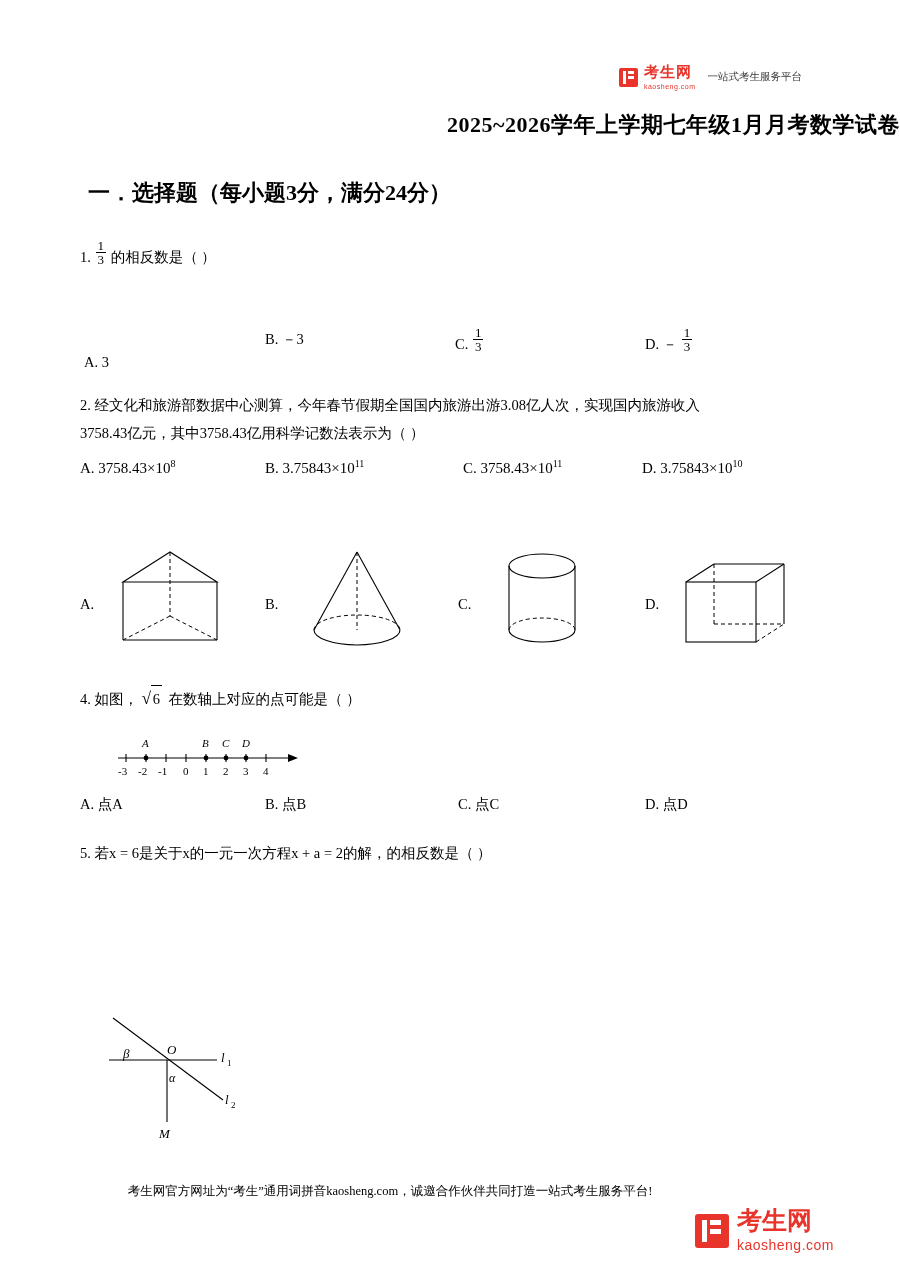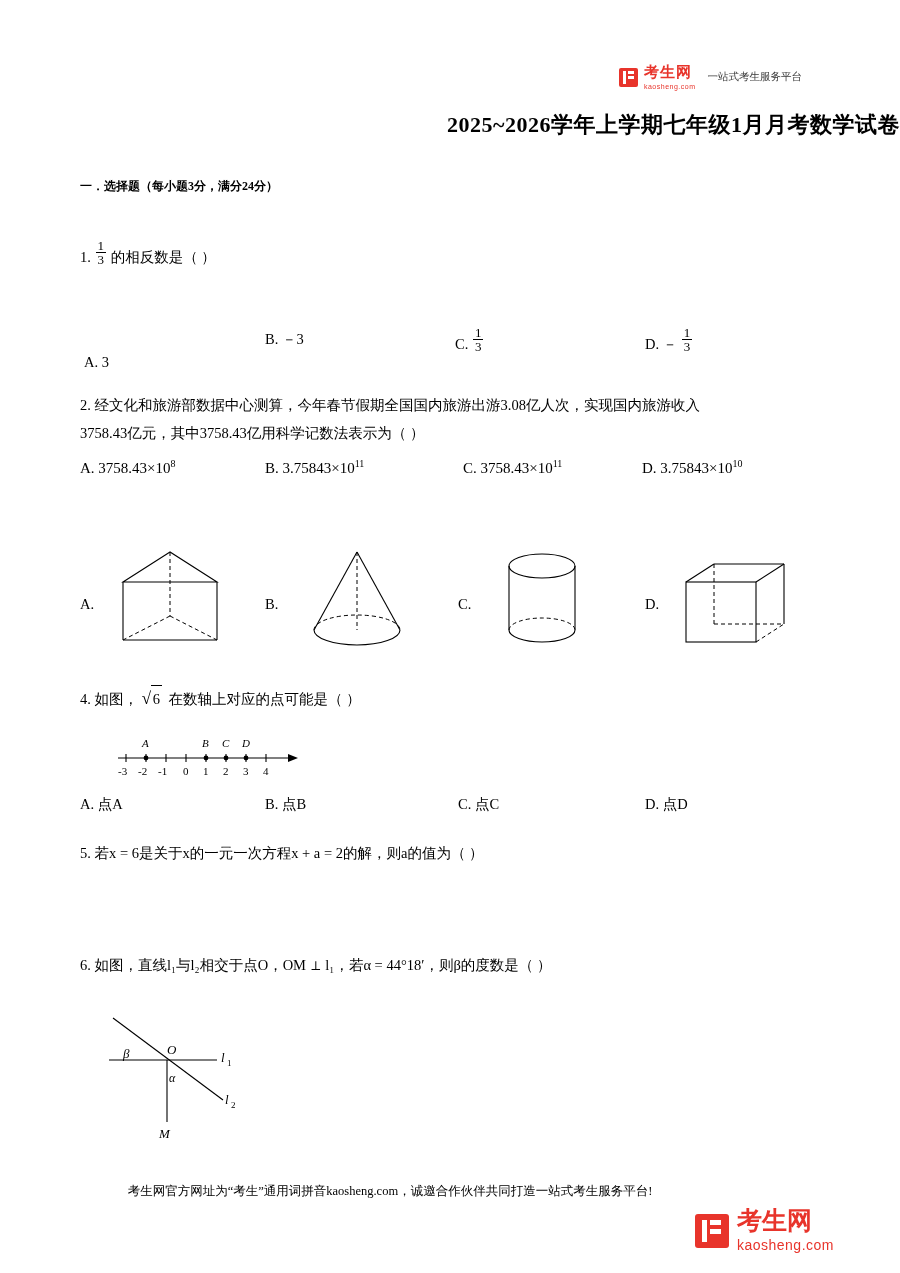--- a/index.html
+++ b/index.html
@@ -48,22 +48,22 @@
   
   .doc-title {
     position:absolute; top:110px; left:0; width:900px;
     text-align:right;
     font-family:"Liberation Serif", serif;
     font-weight:bold; font-size:22px; letter-spacing:0.5px;
   }
 
   
   .section-head {
-    position:absolute; left:80px; top:178px;
-    font-weight:bold; font-size:12px;
+    position:absolute; left:88px; top:178px;
+    font-weight:bold; font-size:22px;
   }
 
   
   .q { position:absolute; left:80px; font-size:14.5px; line-height:1.9; }
   .opts { position:absolute; left:80px; font-size:14.5px; }
   .opt { position:absolute; white-space:nowrap; }
 
   .frac {
     display:inline-block; vertical-align:-0.45em; text-align:center;
     margin:0 1px; position:relative; top:-0.3em;
@@ -312,28 +312,24 @@
       <span>点C</span>
     </span>
     <span class="opt" style="left:565px;">
       <span>D.</span>
       <span>点D</span>
     </span>
   </div>
 
   <div class="q" style="top:840px; width:760px;">
     <span>5.</span>
-    <span>若x = 6是关于x的一元一次方程x + a = 2的解，则a的值为（     ）</span>
-  </div>
-
-
-  <div class="q" style="top:952px; width:780px;">
-    <span>6.</span>
-    <span>如图，直线l₁与l₂相交于点O，OM ⊥ l₁，若α = 44°18′，则β的度数是（     ）</span>
-  </div>
+    <span>若x = 6是关于x的一元一次方程x + a = 2的解，的相反数是（     ）</span>
+  </div>
+
+
 
   <div class="fig6" style="left:95px; top:1000px;">
     <svg width="200" height="145" viewBox="0 0 200 145">
 
       <line x1="14" y1="60" x2="122" y2="60" stroke="#000" stroke-width="1.1"></line>
 
       <line x1="18" y1="18" x2="128" y2="100" stroke="#000" stroke-width="1.1"></line>
 
       <line x1="72" y1="60" x2="72" y2="122" stroke="#000" stroke-width="1.1"></line>
       <text x="28" y="58" font-family="Liberation Serif, serif" font-style="italic" font-size="13">β</text>

